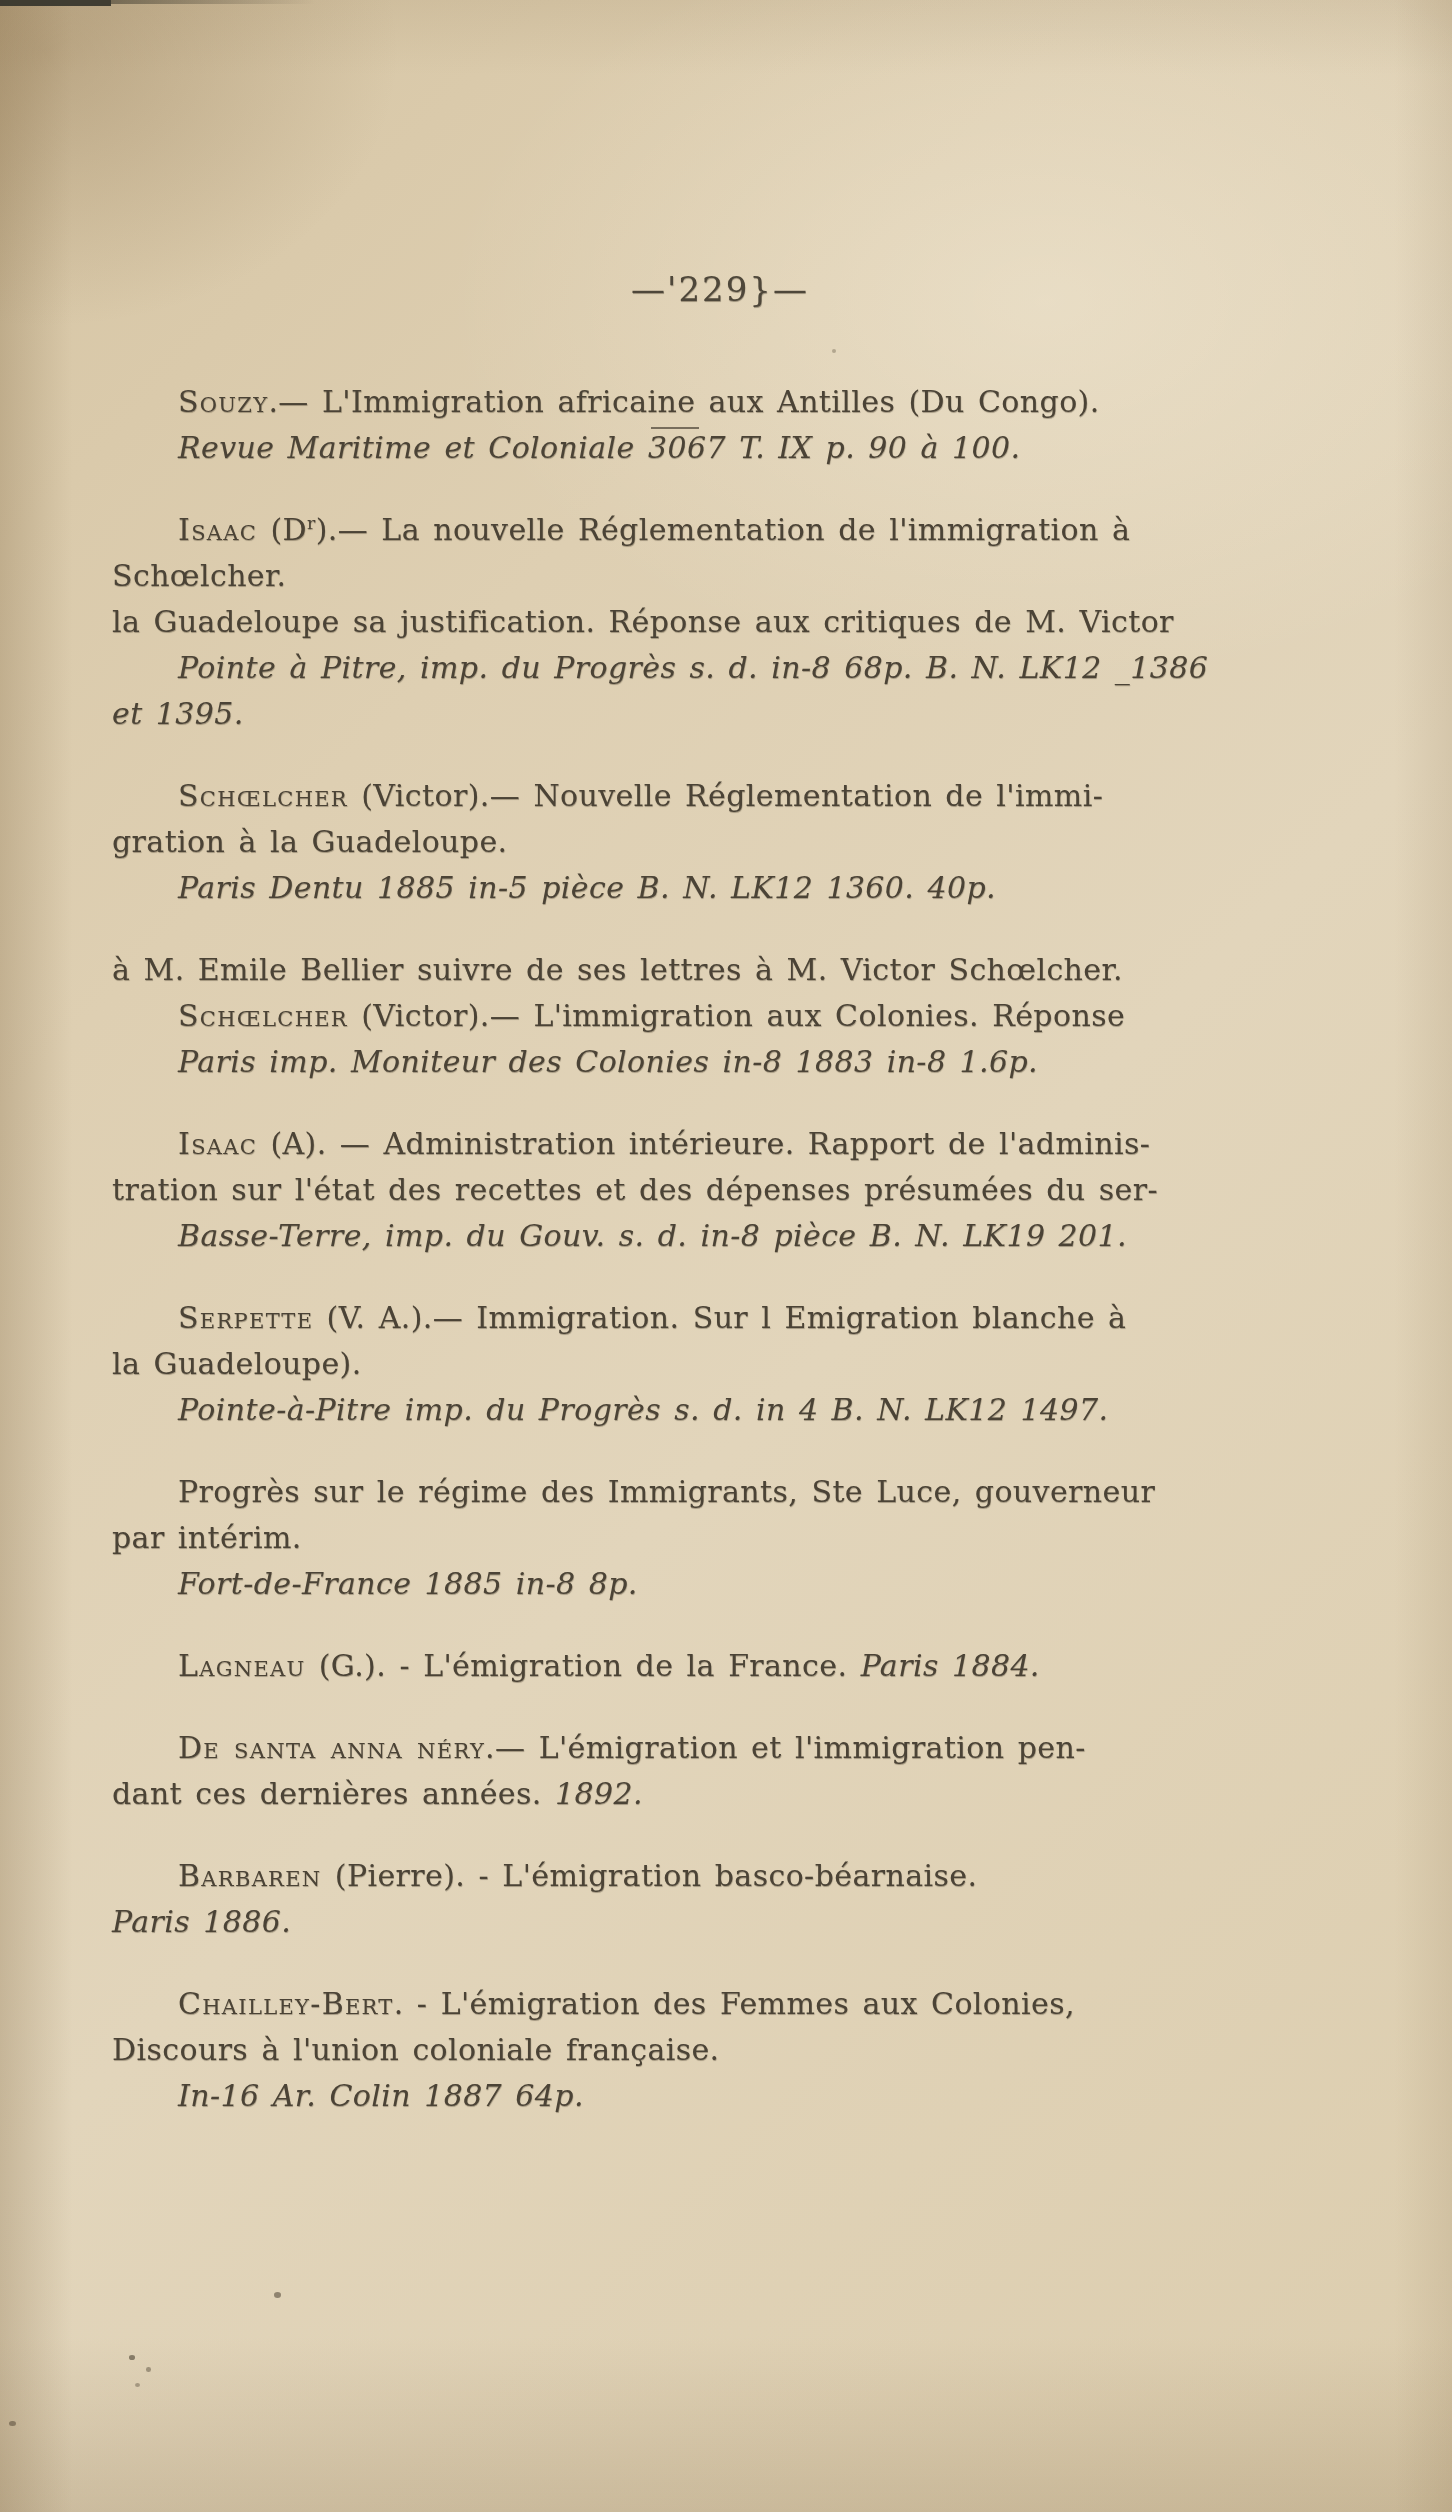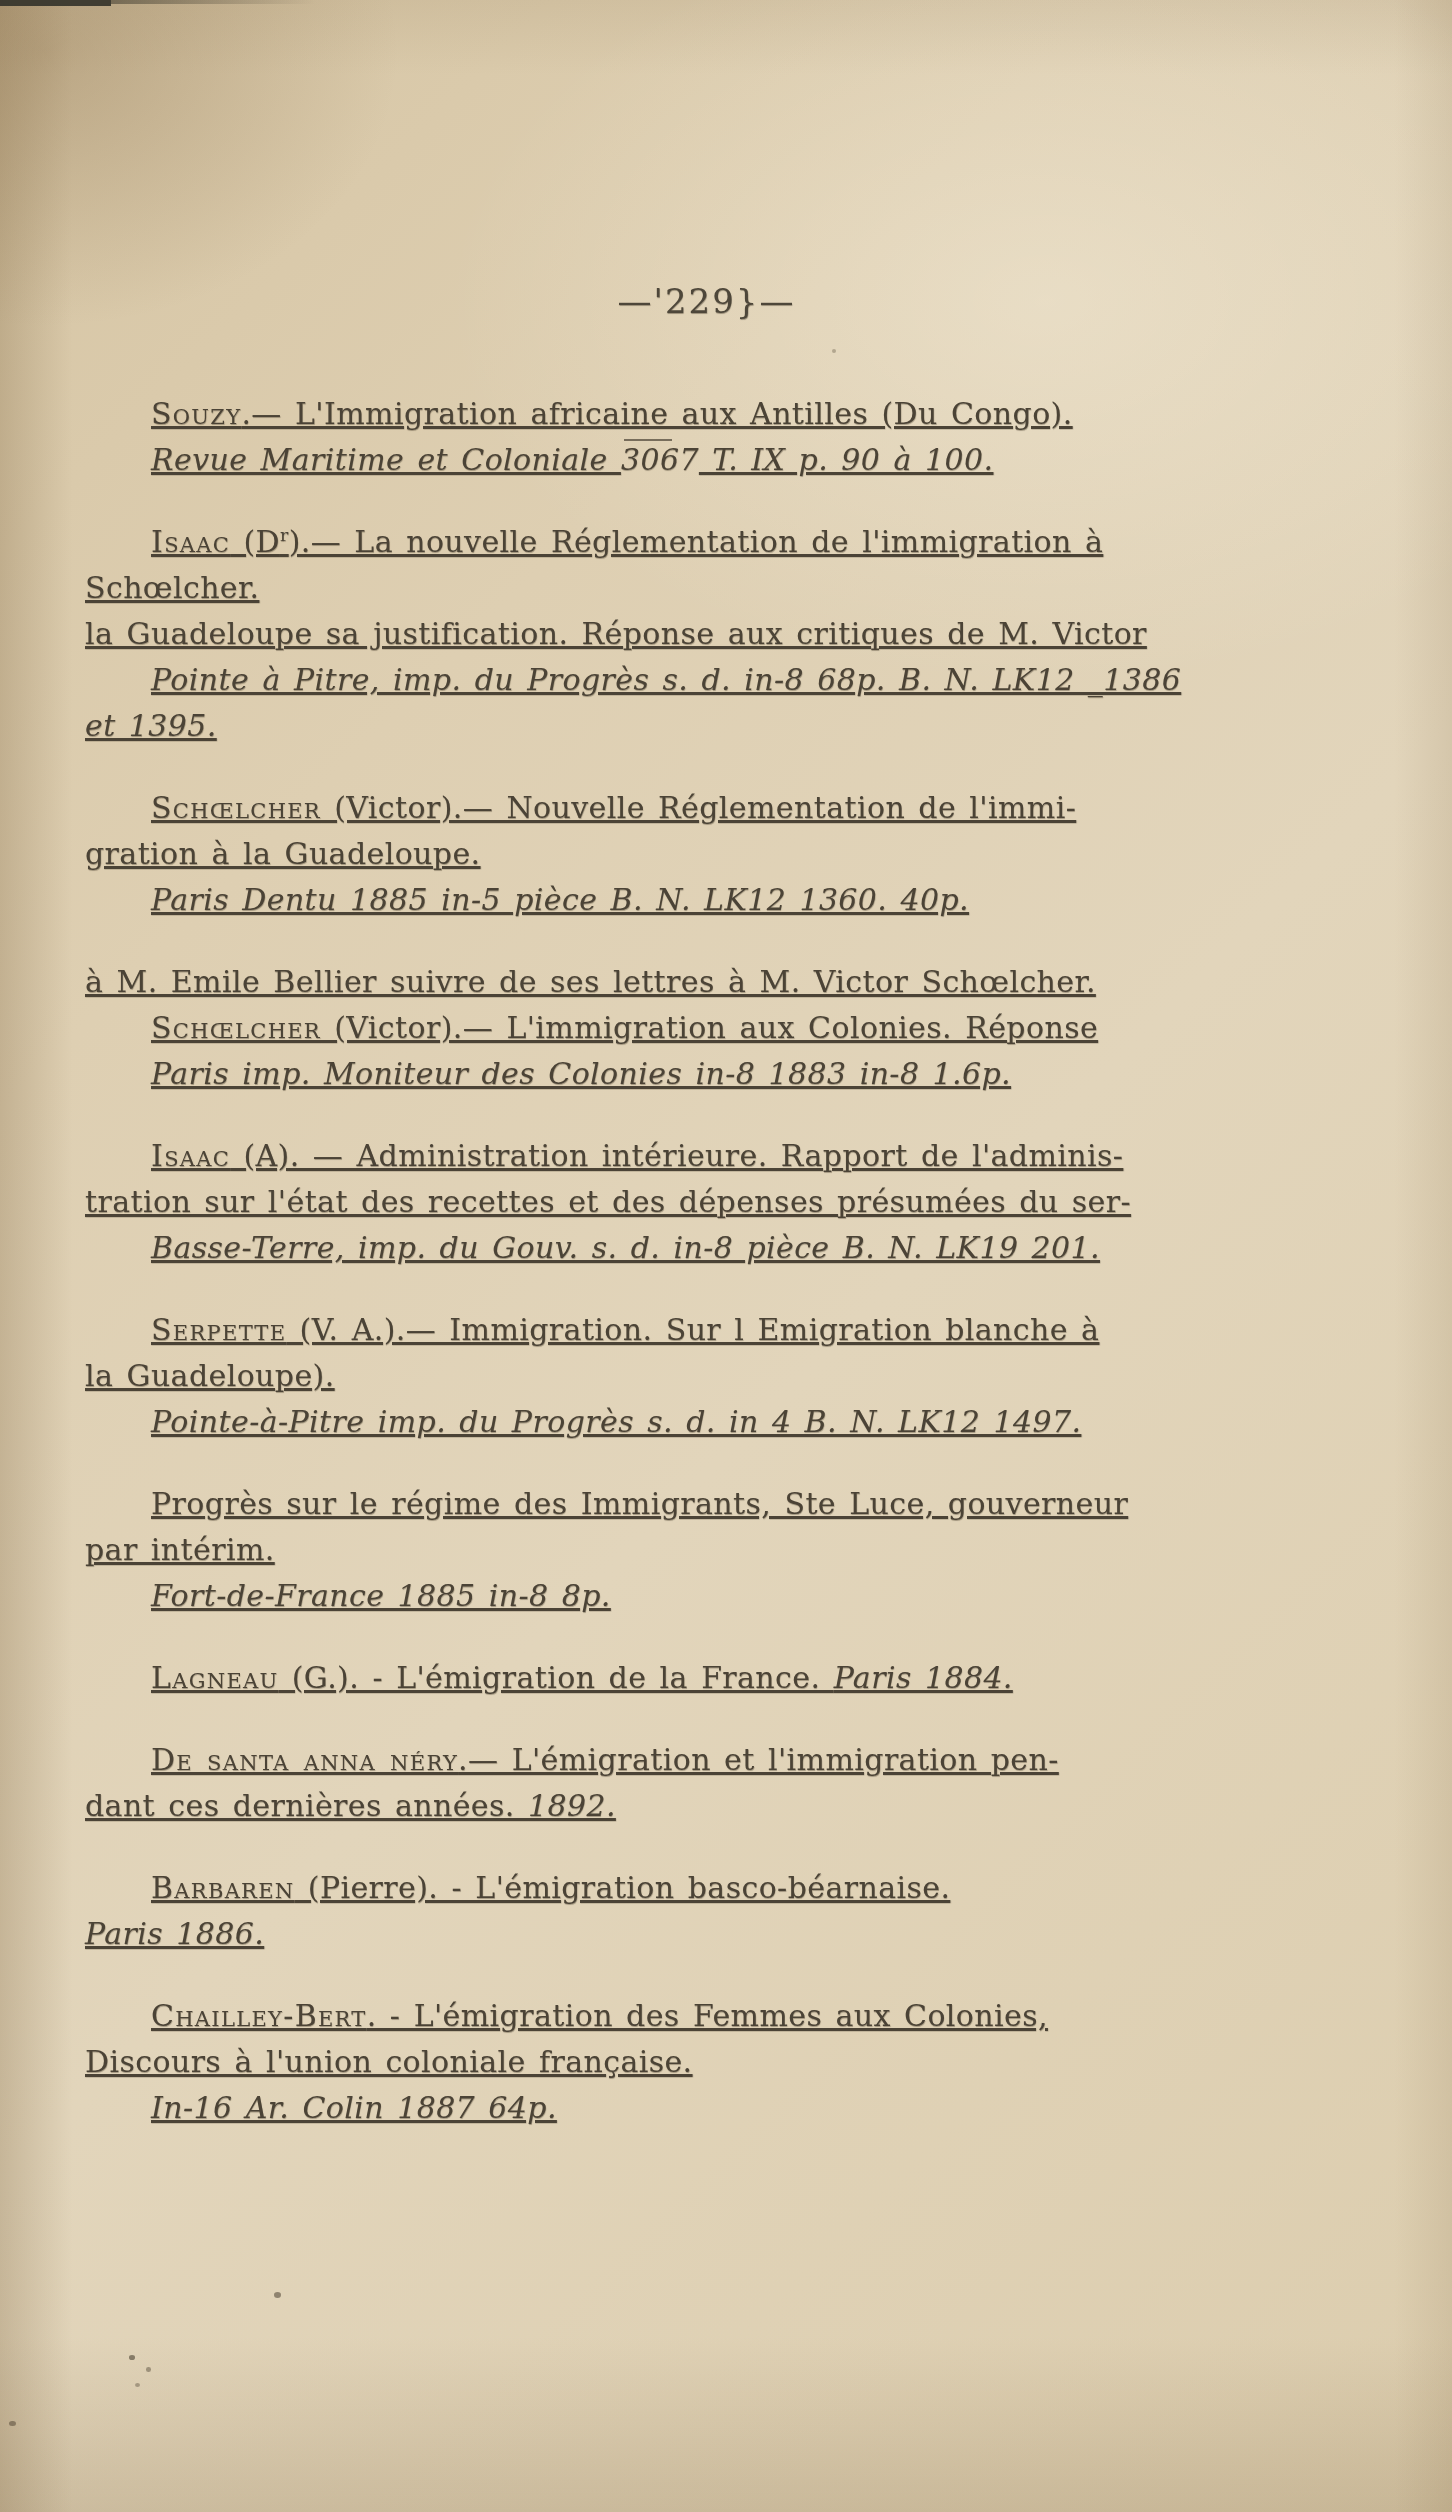--- a/index.html
+++ b/index.html
@@ -13,33 +13,33 @@
       linear-gradient(to right, rgba(118,92,54,0.26), rgba(118,92,54,0) 5%),
       linear-gradient(to left, rgba(118,92,54,0.12), rgba(118,92,54,0) 4%),
       linear-gradient(to top, rgba(118,92,54,0.20), rgba(118,92,54,0) 7%),
       linear-gradient(to bottom, rgba(118,92,54,0.10), rgba(118,92,54,0) 3%),
       linear-gradient(135deg, #d6c5a4 0%, #decfb2 28%, #e2d5bb 55%, #dccdae 100%);
     font-family:"DejaVu Serif","Liberation Serif",serif;
     color:#4b4336;
   }
   .content{
     position:absolute;
-    left:0;top:16px;right:0;
-    padding:262px 162px 0 85px;
+    left:0;top:4px;right:0;
+    padding:262px 162px 0 112px;
   }
   .page-number{
     text-align:center;
     font-size:34px;
     line-height:46px;
     letter-spacing:2px;
     margin:0 0 67px 38px;
     color:#4e473a;
     text-shadow:0.4px 0.5px 0.7px rgba(72,62,46,0.45);
   }
-  .entry{margin-top:36px;text-decoration:underline;}
+  .entry{margin-top:36px;}
   .entry:first-of-type{margin-top:0;}
   .line{
     font-size:30px;
     line-height:46px;
     white-space:nowrap;
     letter-spacing:0.4px;
     word-spacing:3.3px;
     text-shadow:0.4px 0.5px 0.7px rgba(72,62,46,0.40);
   }
   .line.indent{padding-left:66px;}

